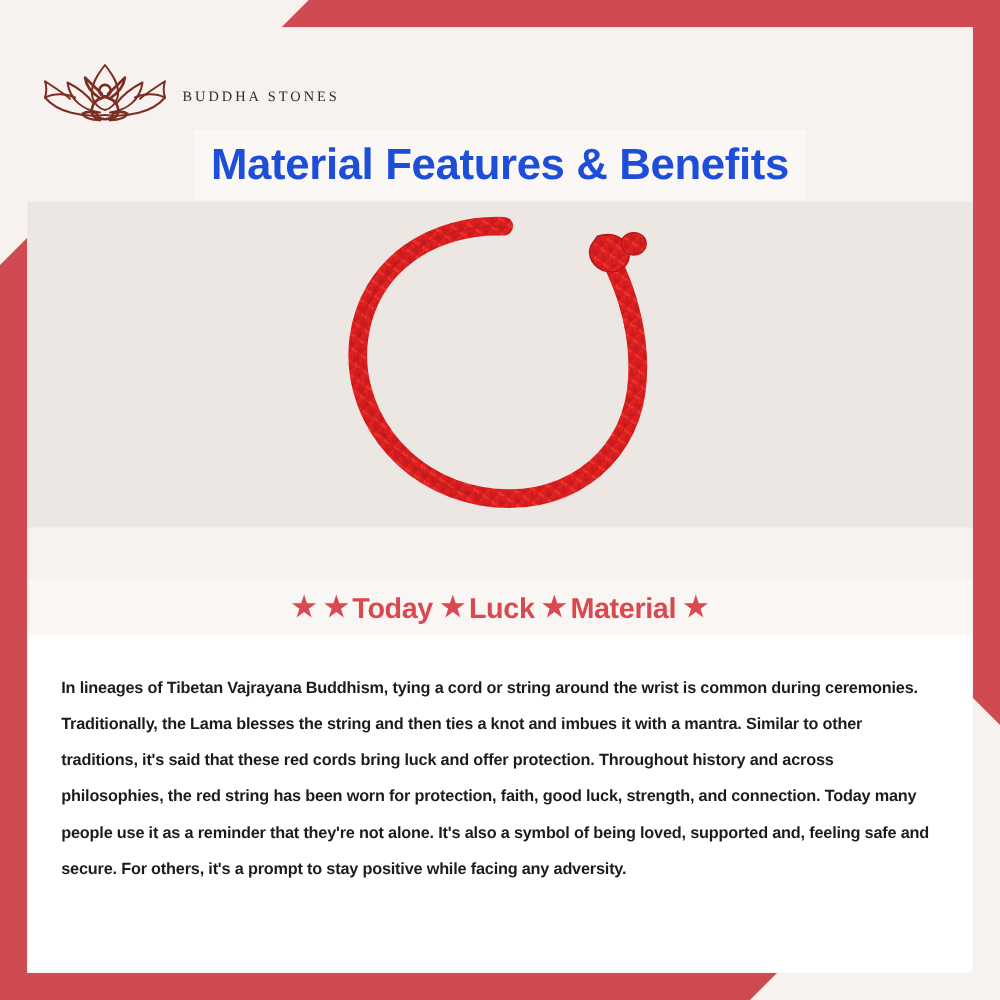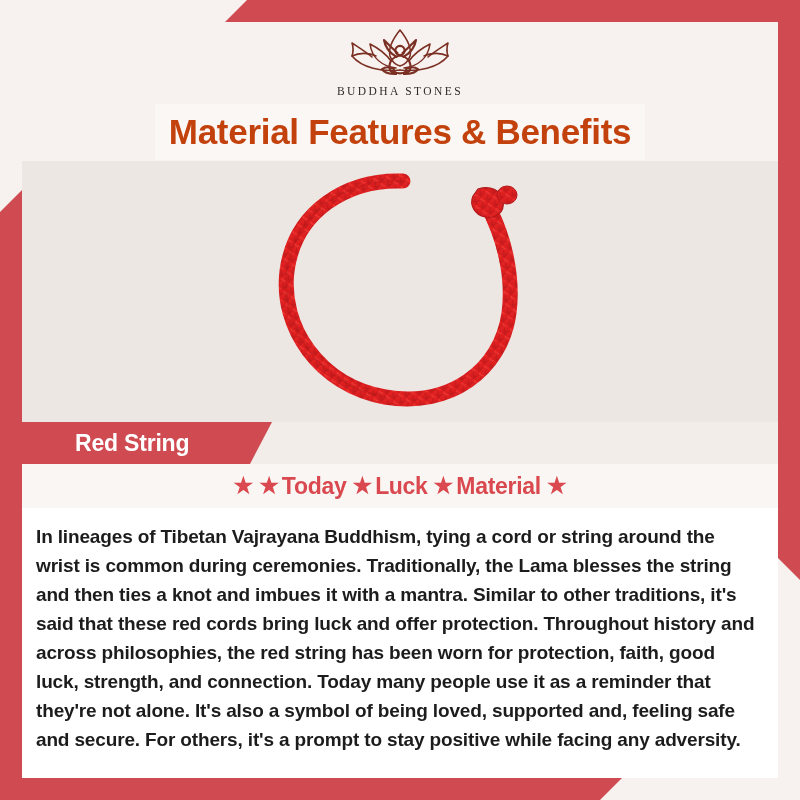--- a/index.html
+++ b/index.html
@@ -66,24 +66,23 @@
   }
 
   
   .logo-area {
     position: absolute;
     left: 0;
     right: 0;
     top: 0;
     height: 78px;
     display: flex;
-    flex-direction: column;
     align-items: center;
     justify-content: flex-start;
-    padding-top: 4px;
+    padding-top: 16px;
   }
   .logo-mark {
     width: 124px;
     height: 58px;
     display: block;
   }
   .logo-wordmark {
     font-family: "Liberation Serif", serif;
     font-size: 11.5px;
     letter-spacing: 2.4px;
@@ -98,21 +97,21 @@
     left: 133px;
     right: 133px;
     top: 82px;
     height: 56px;
     background: #fbf7f4;
     display: flex;
     align-items: center;
     justify-content: center;
   }
   .title-text {
-    color: #c2410c;
+    color: #1d4ed8;
     font-size: 35px;
     font-weight: bold;
     letter-spacing: -0.3px;
     white-space: nowrap;
     font-family: "Liberation Sans", sans-serif;
   }
 
   
   .photo-block {
     position: absolute;
@@ -196,26 +195,26 @@
     left: 0;
     right: 0;
     top: 486px;
     bottom: 0;
     background: #ffffff;
     padding: 10px 16px 0 10px;
     box-sizing: border-box;
   }
   .body-text {
     color: #1c1c1c;
-    font-size: 19px;
+    font-size: 13px;
     line-height: 29px;
     font-weight: bold;
     text-align: left;
     letter-spacing: -0.15px;
-    margin: 4px;
+    margin: 17px;
   }
 </style>
 </head>
 <body>
 
 <div class="infographic">
 
   <div class="frame-band band-top"></div>
   <div class="frame-band band-right"></div>
   <div class="frame-band band-left"></div>
@@ -285,25 +284,20 @@
         <path d="M250 44 C 258 60, 268 82, 272 106" fill="none" stroke="url(#braid)" stroke-width="14" stroke-linecap="round"></path>
 
         <path d="M243 32 C 255 28, 266 33, 268 44 C 270 55, 261 62, 250 60 C 240 58, 234 48, 238 39 Z" fill="url(#braid)" stroke="#b0181a" stroke-width="1.2"></path>
 
         <ellipse cx="272" cy="38" rx="10" ry="9" fill="url(#braid)" stroke="#b0181a" stroke-width="1"></ellipse>
 
         <path d="M168 24 C 112 22, 60 54, 52 114 C 45 170, 84 228, 150 240" fill="none" stroke="#8f1214" stroke-width="2" opacity="0.2" stroke-linecap="round"></path>
       </svg>
     </div>
 
-    <div class="label-strip">
-      <div class="label-banner">
-        <span class="label-text">Red String</span>
-      </div>
-    </div>
 
     <div class="benefits-row">
       <span class="benefit">
         <span class="star">★</span>
       </span>
       <span class="benefit">
         <span class="star">★</span>
         <span class="benefit-label">Today</span>
       </span>
       <span class="benefit">

